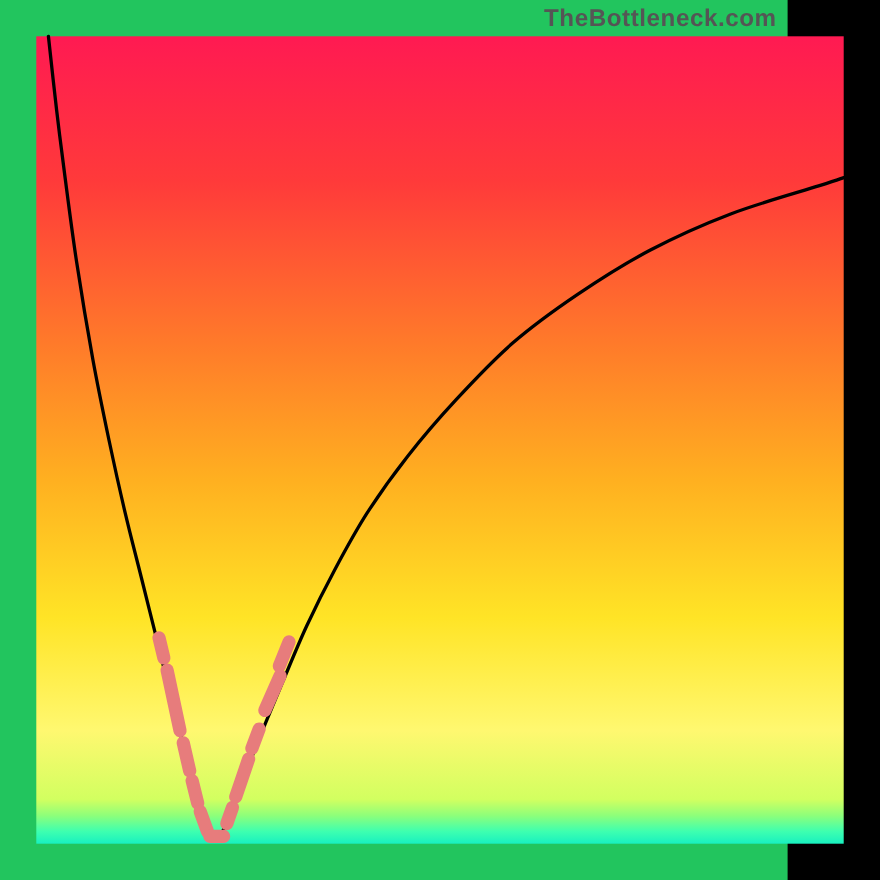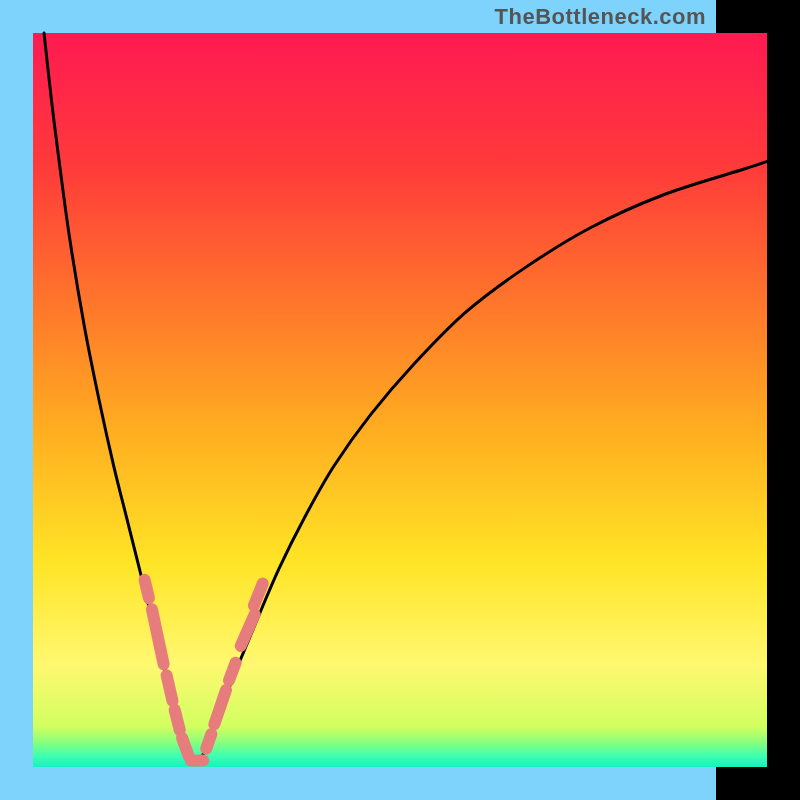--- a/index.html
+++ b/index.html
@@ -8,21 +8,21 @@
     width: 800px;
     height: 800px;
     background: #000;
     overflow: hidden;
     font-family: Arial, Helvetica, sans-serif;
   }
   .viewport {
     position: relative;
     width: 716px;
     height: 800px;
-    background: #7dd3fc;
+    background: #22c55e;
   }
   .watermark {
     position: absolute;
     top: 4px;
     right: 10px;
     color: #555;
     font-size: 22px;
     font-weight: 600;
     letter-spacing: 0.5px;
     z-index: 10;

